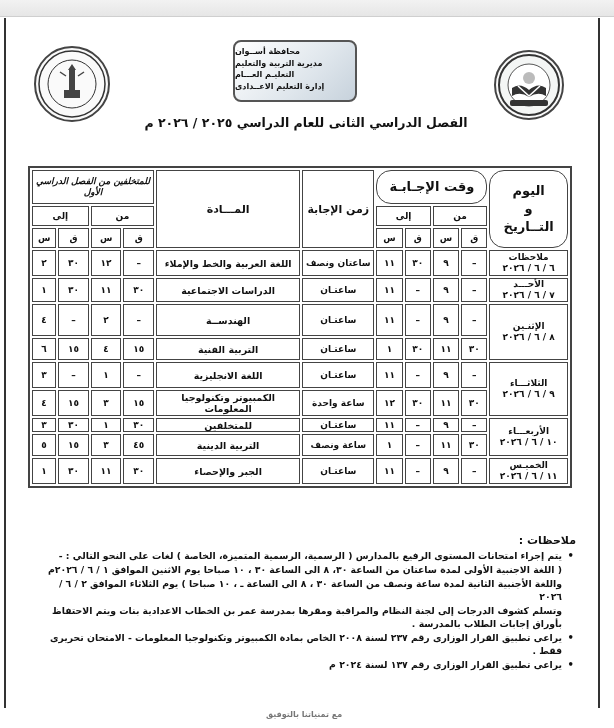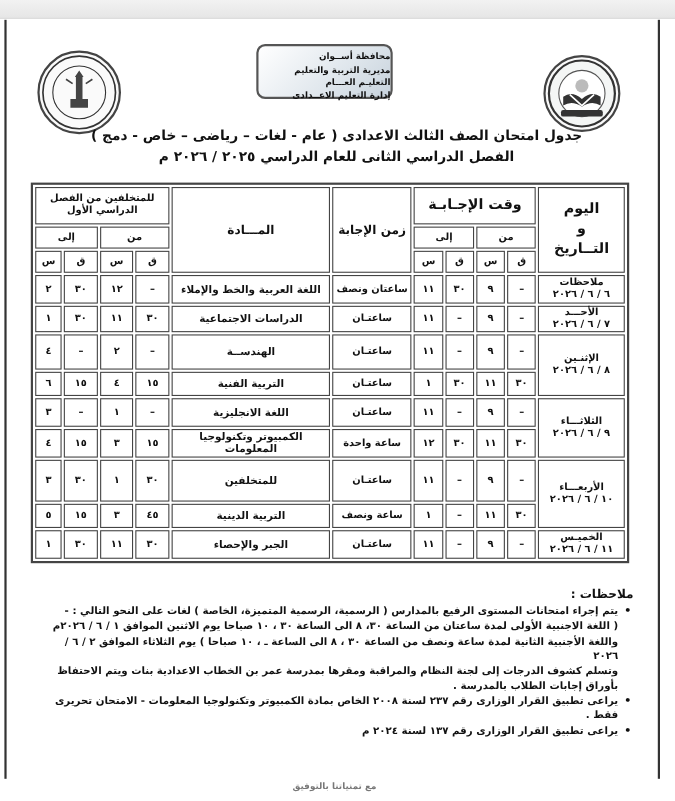--- a/index.html
+++ b/index.html
@@ -22,47 +22,47 @@
   }
   .logo {
     position: absolute; border-radius: 50%;
     border: 2px solid #444; background: #fafafa;
     display: flex; align-items: center; justify-content: center;
   }
   .logo-left { left: 28px; top: 28px; width: 72px; height: 72px; }
   .logo-right { left: 488px; top: 32px; width: 66px; height: 66px; }
   .logo svg { width: 100%; height: 100%; }
   .dept-box {
-    position: absolute; left: 227px; top: 22px; width: 124px; height: 50px;
+    position: absolute; left: 227px; top: 22px; width: 124px; height: 62px;
     border: 2px solid #555; border-radius: 8px;
     background: linear-gradient(135deg, #ffffff 0%, #dfe6ec 60%, #c7d2dc 100%);
-    direction: rtl; text-align: right;
+    direction: rtl; text-align: left;
     font-size: 8px; line-height: 11.5px; font-weight: bold; padding-top: 4px;
     box-sizing: border-box;
   }
   .dept-box div { white-space: nowrap; }
   .title {
     position: absolute; left: 60px; top: 95px; width: 480px;
     direction: rtl; text-align: center; font-weight: bold;
     font-size: 12.5px; line-height: 19px;
   }
   table.sched {
     position: absolute; left: 22px; top: 148px; width: 544px;
     border-collapse: separate; border-spacing: 2px;
     direction: rtl; background: #fff;
     border: 2px solid #444;
     table-layout: fixed;
   }
   table.sched td {
     border: 1.5px solid #444; text-align: center; vertical-align: middle;
     font-size: 9px; font-weight: bold; padding: 0; line-height: 11px;
   }
-  .h-big { font-size: 13px !important; line-height: 18px !important; }
+  .h-big { font-size: 13px !important; line-height: 18px !important; border-radius: 15px; }
   .h-med { font-size: 11px !important; }
-  .h-small { font-size: 9px !important; }
+  .h-small { font-size: 9px !important; font-style: italic; }
   .day { font-size: 9px; line-height: 11px; }
   .subj { font-size: 9.5px !important; }
   .notes {
     position: absolute; left: 30px; top: 516px; width: 540px;
     direction: rtl; font-size: 9.3px; font-weight: bold; line-height: 13px;
   }
   .notes .head { font-size: 11px; margin-bottom: 2px; }
   .notes ul { margin: 0; padding: 0 14px 0 0; list-style: none; }
   .notes li { position: relative; margin-bottom: 1px; }
   .notes li.bullet::before {
@@ -101,21 +101,20 @@
   </div>
 
   <div class="dept-box">
     <div>محافظة أســوان</div>
     <div>مديرية التربية والتعليم</div>
     <div>التعليـم العـــام</div>
     <div>إدارة التعليم الاعــدادى</div>
   </div>
 
   <div class="title">
-    <div>جدول امتحان الصف الثالث الاعدادى   ( عام - لغات – رياضى – خاص - دمج )</div>
     <div>الفصل الدراسي الثانى للعام الدراسي  ٢٠٢٥ / ٢٠٢٦ م</div>
   </div>
 
   <table class="sched">
     <colgroup>
       <col style="width:72px">
       <col style="width:24px">
         <col style="width:24px">
       <col style="width:24px">
         <col style="width:24px">
@@ -237,21 +236,21 @@
           <td>١١</td>
           <td>٣٠</td>
           <td>١٢</td>
           <td>ساعة واحدة</td>
           <td class="subj">الكمبيوتر وتكنولوجيا المعلومات</td>
           <td>١٥</td>
           <td>٣</td>
           <td>١٥</td>
           <td>٤</td>
         </tr>
-        <tr style="height: 38px;">
+        <tr style="height: 14px;">
           <td rowspan="2" class="day">
             <div>الأربعـــاء</div>
             <div>١٠ / ٦ / ٢٠٢٦</div>
           </td>
           <td>–</td>
           <td>٩</td>
           <td>–</td>
           <td>١١</td>
           <td>ساعتـان</td>
           <td class="subj">للمتخلفين</td>

